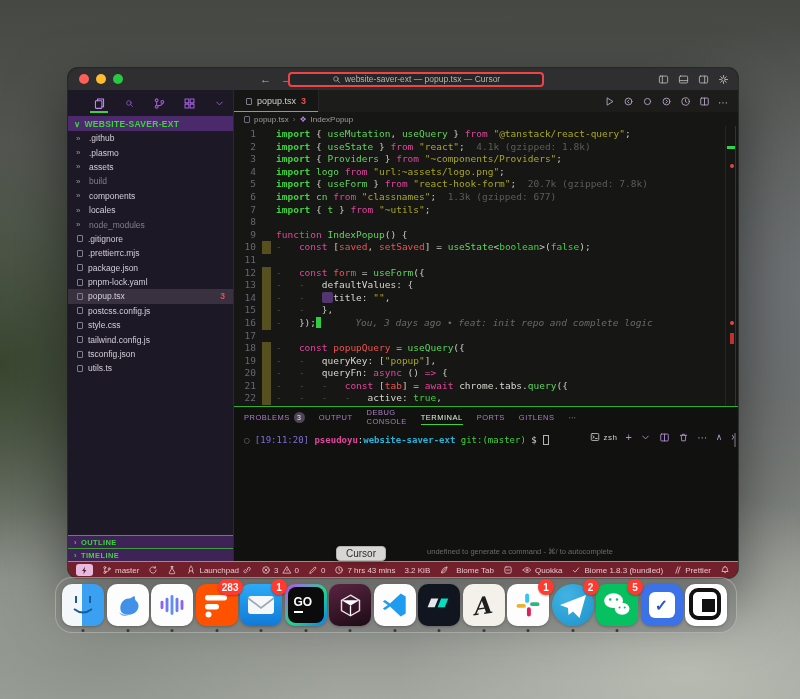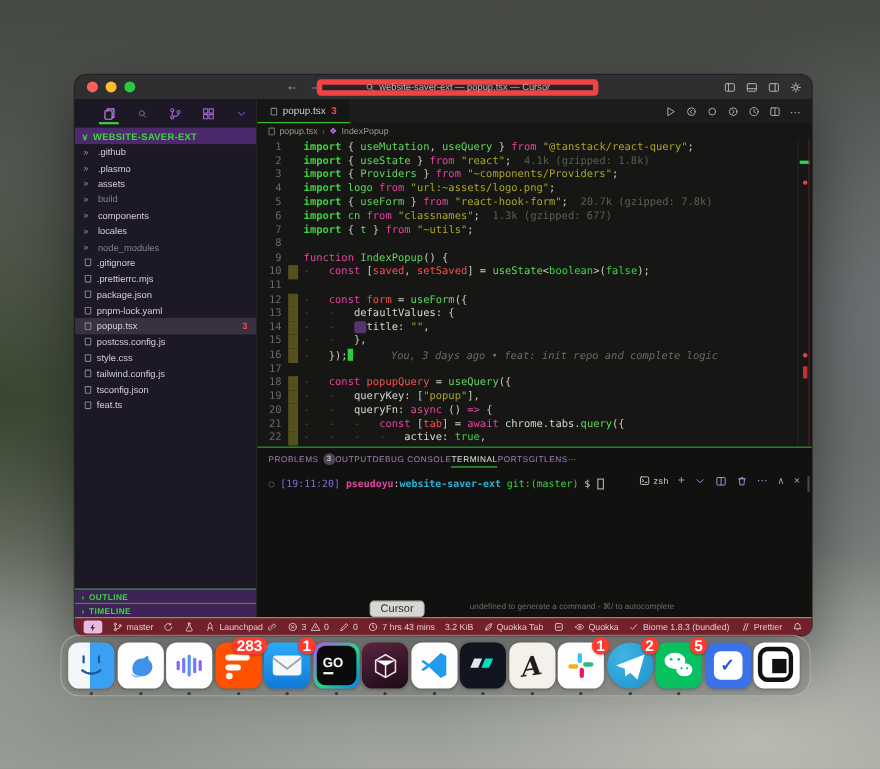--- a/index.html
+++ b/index.html
@@ -14,21 +14,21 @@
       linear-gradient(180deg,#454843 0%,#585c56 30%,#6d716b 58%,#8c908a 82%,#a2a69f 100%);
   }
   
   .window{position:absolute;left:68px;top:68px;width:670px;height:510px;border-radius:10px;
     background:#161614;box-shadow:0 26px 60px rgba(0,0,0,.5),0 0 0 1px rgba(0,0,0,.45);overflow:hidden;}
   .titlebar{position:absolute;left:0;top:0;right:0;height:22px;background:#2f2e30;display:flex;align-items:center;}
   .tl{display:flex;gap:7px;margin-left:11px;}
   .tl span{width:10px;height:10px;border-radius:50%;}
   .tl .r{background:#ff5f57}.tl .y{background:#febc2e}.tl .g{background:#28c840}
   .navarrows{position:absolute;left:192px;top:0;height:22px;display:flex;align-items:center;gap:10px;color:#b9b9b6;font-size:11px;}
-  .urlpill{position:absolute;left:220px;top:3.5px;width:256px;height:15px;background:#262527;border:5px solid #ef4444;
+  .urlpill{position:absolute;left:220px;top:3.5px;width:256px;height:15px;background:#262527;border:2px solid #ef4444;
     border-radius:4px;color:#b6b6b3;font-size:8.5px;display:flex;align-items:center;justify-content:center;gap:4px;}
   .tbicons{position:absolute;right:9px;top:0;height:22px;display:flex;align-items:center;gap:9px;color:#b5b5b2;}
   
   .sidebar{position:absolute;left:0;top:22px;width:165px;bottom:17px;background:#1d1826;}
   .activity{height:26px;display:flex;align-items:center;gap:16px;padding-left:24px;color:#a05fd6;}
   .act-i{position:relative;display:flex;align-items:center;justify-content:center;width:14px;height:20px;}
   .act-i.active{color:#c08aee;}
   .act-i.active::after{content:"";position:absolute;left:-2px;right:-2px;bottom:0;height:2px;background:#3fd23f;}
   .rootrow{height:15px;background:#4b2a6b;color:#3ed43e;font-size:8.5px;font-weight:bold;letter-spacing:.3px;
     display:flex;align-items:center;gap:4px;padding-left:6px;}
@@ -72,21 +72,21 @@
   .tk-hint{color:#5d5d57;}
   .tk-d{color:#4d4a3c;}
   .tk-bl{color:#6a6a64;font-style:italic;}
   .tk-sel{background:#53356f;border-radius:2px;}
   .cur{display:inline-block;width:5px;height:11px;background:#2ecc40;vertical-align:-2px;}
   .ovr{position:absolute;top:0;bottom:0;right:0;width:13px;border-left:1px solid #242422;}
   .ovr .mk{position:absolute;}
   .redline{position:absolute;top:0;bottom:0;right:2px;width:1.5px;background:#5d2126;}
   
   .panel{height:155px;flex:none;background:#111110;border-top:1.5px solid #2fae2f;position:relative;display:flex;flex-direction:column;}
-  .ptabs{height:20px;display:flex;align-items:stretch;padding:0 10px;font-size:7.5px;letter-spacing:.5px;color:#a87fc0;flex:none;}
+  .ptabs{height:20px;display:flex;align-items:stretch;gap:14px;padding:0 10px;font-size:7.5px;letter-spacing:.5px;color:#a87fc0;flex:none;}
   .ptab{display:flex;align-items:center;gap:4px;position:relative;}
   .ptab.active{color:#d9efd9;}
   .ptab.active::after{content:"";position:absolute;left:0;right:0;bottom:2px;height:1.5px;background:#3fd23f;}
   .pbadge{background:#4f4458;color:#eee;border-radius:7px;min-width:11px;height:11px;display:flex;align-items:center;justify-content:center;font-size:7px;}
   .pctrl{margin-left:auto;display:flex;align-items:center;gap:8px;color:#b08fd0;font-size:9px;margin-top:30px;}
   .pctrl .zsh{display:flex;align-items:center;gap:3px;color:#cfcfca;font-size:8px;}
   .term{flex:1;padding:8px 10px;font-family:"DejaVu Sans Mono",monospace;font-size:9px;white-space:pre;}
   .tk-tm{color:#6a6a6a;}
   .tk-tts{color:#7d6fd8;}
   .tk-tu{color:#e0479e;font-weight:bold;}
@@ -102,21 +102,21 @@
   .sgrp{display:flex;align-items:center;gap:9px;white-space:nowrap;}
   .sbi{display:flex;align-items:center;gap:3px;}
   .sbi.pill{background:#e7bade;color:#4b2040;border-radius:3px;padding:0 4px;height:12px;}
   
   .dock{position:absolute;left:55px;top:577px;width:682px;height:56px;border-radius:17px;
     background:rgba(128,128,125,.5);border:1px solid rgba(255,255,255,.28);
     display:flex;align-items:center;gap:2.5px;padding:0 6px;overflow:hidden;}
   .di{width:42px;height:42px;border-radius:10px;position:relative;flex:none;display:flex;align-items:center;justify-content:center;
     box-shadow:0 1px 3px rgba(0,0,0,.25);}
   .badge{position:absolute;top:-5px;right:-5px;background:#ff3b30;color:#fff;border-radius:9px;min-width:16px;height:16px;
-    font-size:14px;font-weight:bold;display:flex;align-items:center;justify-content:center;padding:0 4px;z-index:3;
+    font-size:10px;font-weight:bold;display:flex;align-items:center;justify-content:center;padding:0 4px;z-index:3;
     box-shadow:0 1px 2px rgba(0,0,0,.3);}
   .rdot{position:absolute;bottom:-6px;left:50%;transform:translateX(-50%);width:3px;height:3px;border-radius:50%;background:#3a3a38;}
   .di-finder{background:linear-gradient(90deg,#f4f7fa 0 47%,#3aa0f2 47% 100%);}
   .di-fox{background:#fdfdfd;}
   .di-waveform{background:#fdfdfd;}
   .di-follow{background:#ff5200;}
   .di-mail{background:linear-gradient(180deg,#2caaf6,#0f7ad8);}
   .di-goland{background:linear-gradient(135deg,#c24af1,#21d789 55%,#087cfa);}
   .go-in{position:absolute;inset:3px;background:#0b0b0b;border-radius:8px;color:#fff;
     display:flex;flex-direction:column;justify-content:center;padding-left:6px;font-size:12px;font-weight:bold;}
@@ -295,21 +295,21 @@
           <div class="trow file">
             <span class="ficon"></span>
             <span>tailwind.config.js</span>
           </div>
           <div class="trow file">
             <span class="ficon"></span>
             <span>tsconfig.json</span>
           </div>
           <div class="trow file">
             <span class="ficon"></span>
-            <span>feat.ts</span>
+            <span>utils.ts</span>
           </div>
         </div>
       <div class="sec" style="bottom:13px">
         <span>›</span>
         <span>OUTLINE</span>
       </div>
       <div class="sec" style="bottom:0">
         <span>›</span>
         <span>TIMELINE</span>
       </div>
@@ -547,21 +547,21 @@
           <span class="sbi">
             <span>
               <svg viewBox="0 0 16 16" width="10" height="10" fill="none" stroke="currentColor" stroke-width="1.3" stroke-linecap="round" stroke-linejoin="round">
                 <path d="M12.5 3.5c-4 0-8 3-8.5 9 4.5.5 8-2 8.5-9zM4 12.5L11 5.5"></path>
               </svg>
             </span>
           </span>
         </div>
       <div class="sgrp" id="statusright">
           <span class="sbi">
-            <span>Quokka Tab</span>
+            <span>Biome Tab</span>
           </span>
           <span class="sbi">
             <span>
               <svg viewBox="0 0 16 16" width="10" height="10" fill="none" stroke="currentColor" stroke-width="1.3" stroke-linecap="round" stroke-linejoin="round">
                 <rect x="3" y="3" width="10" height="10" rx="2"></rect>
                 <path d="M5.8 8h4.4"></path>
               </svg>
             </span>
           </span>
           <span class="sbi">

